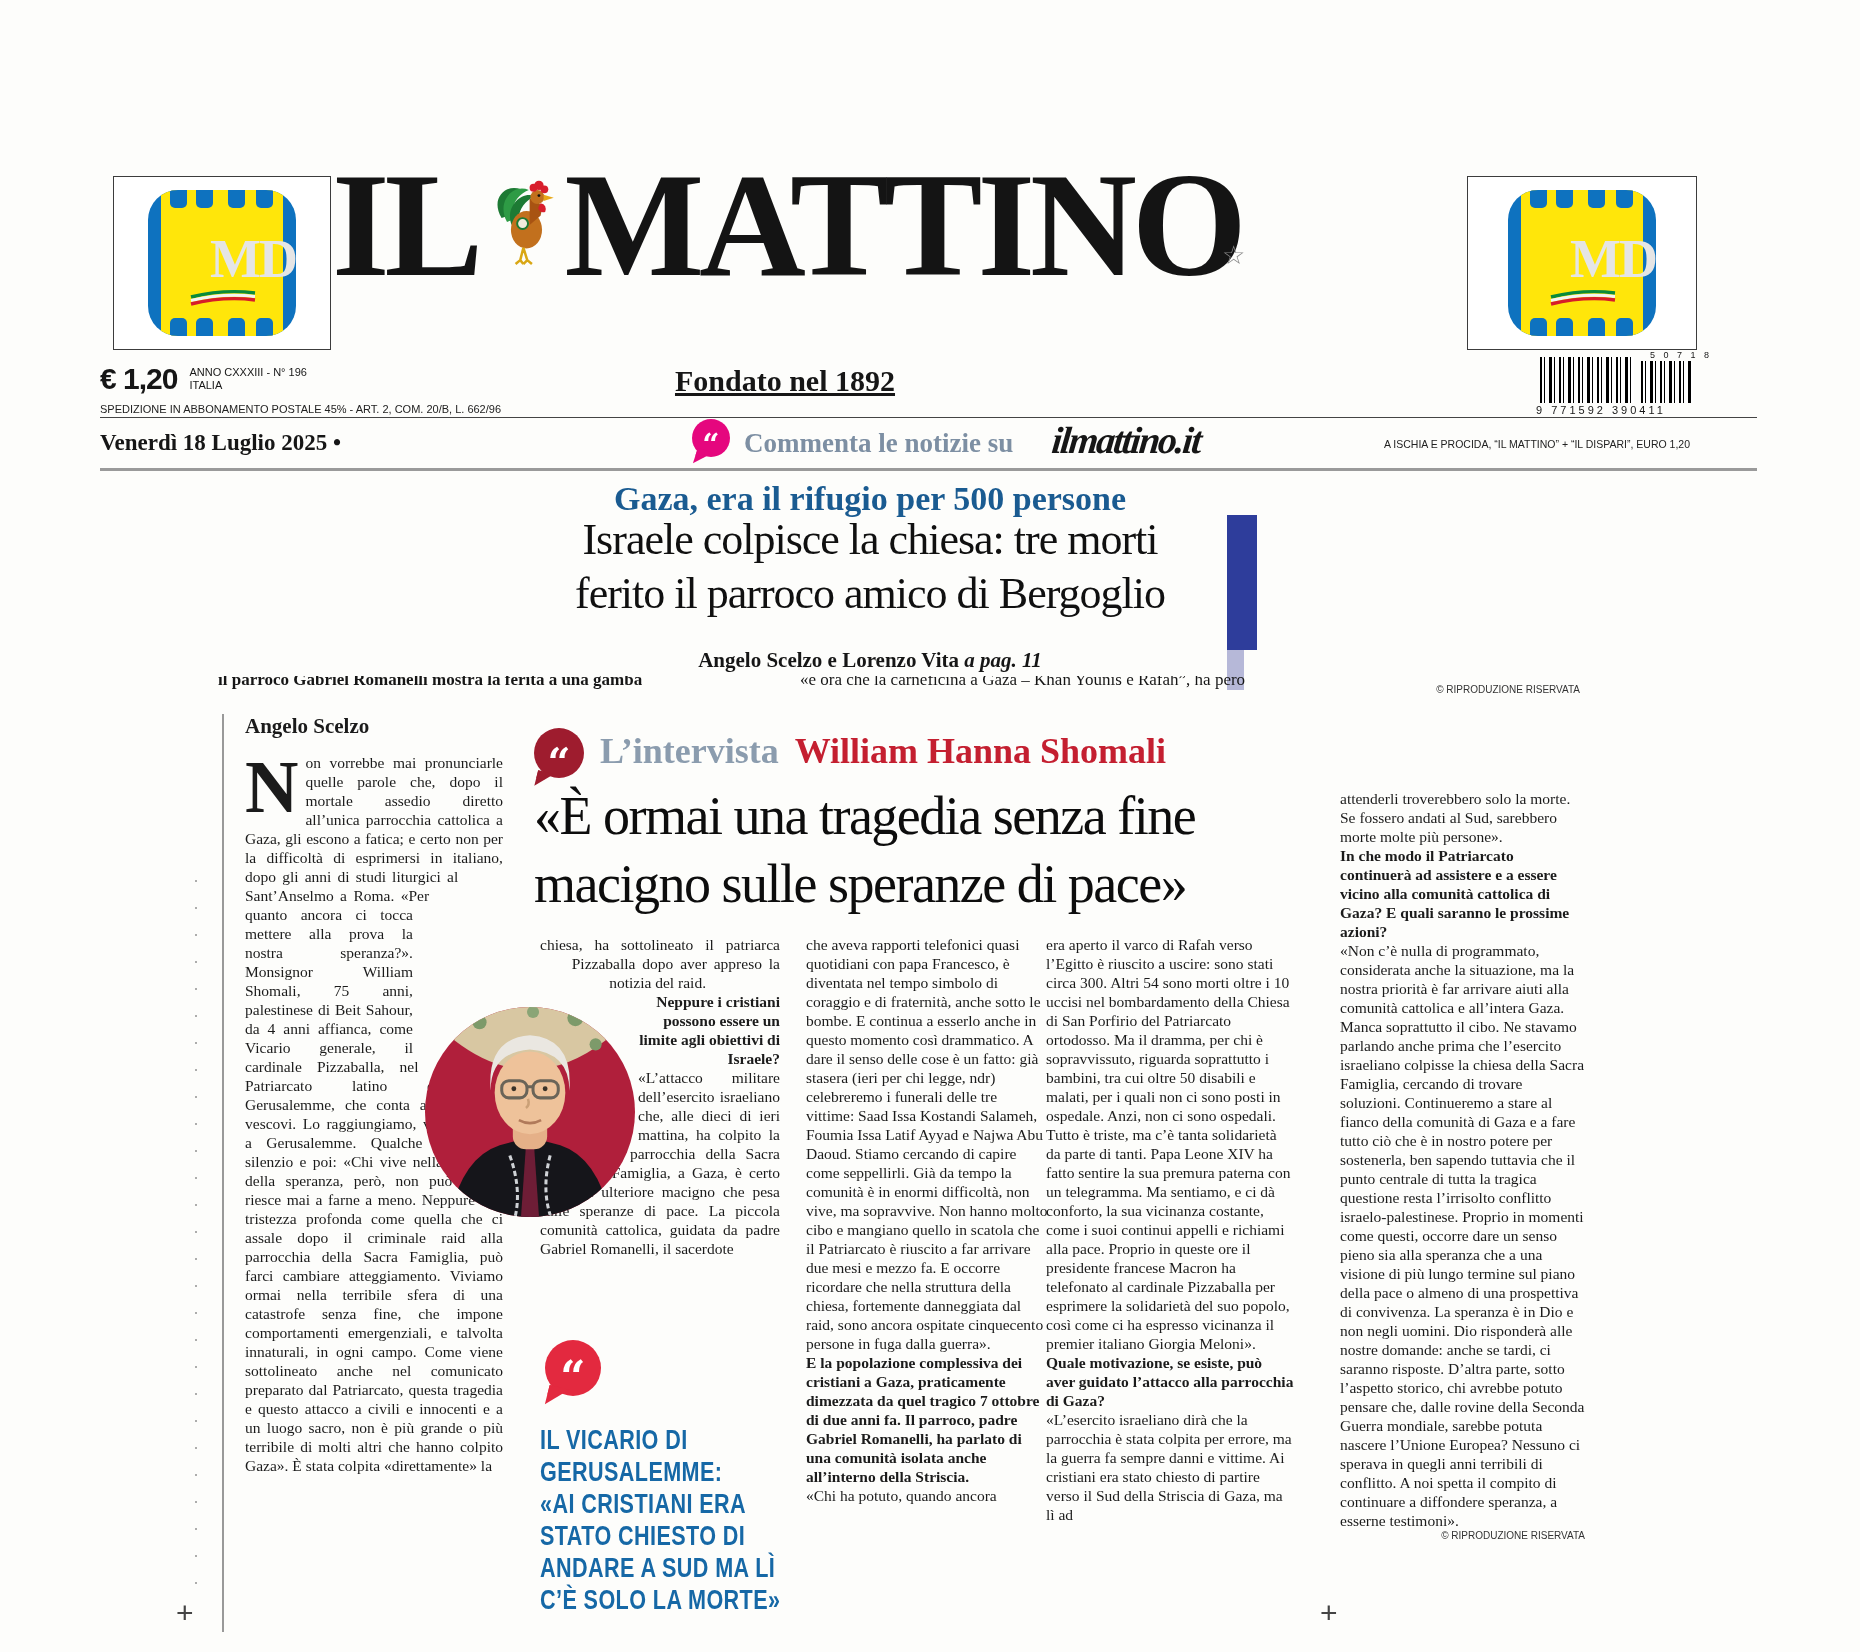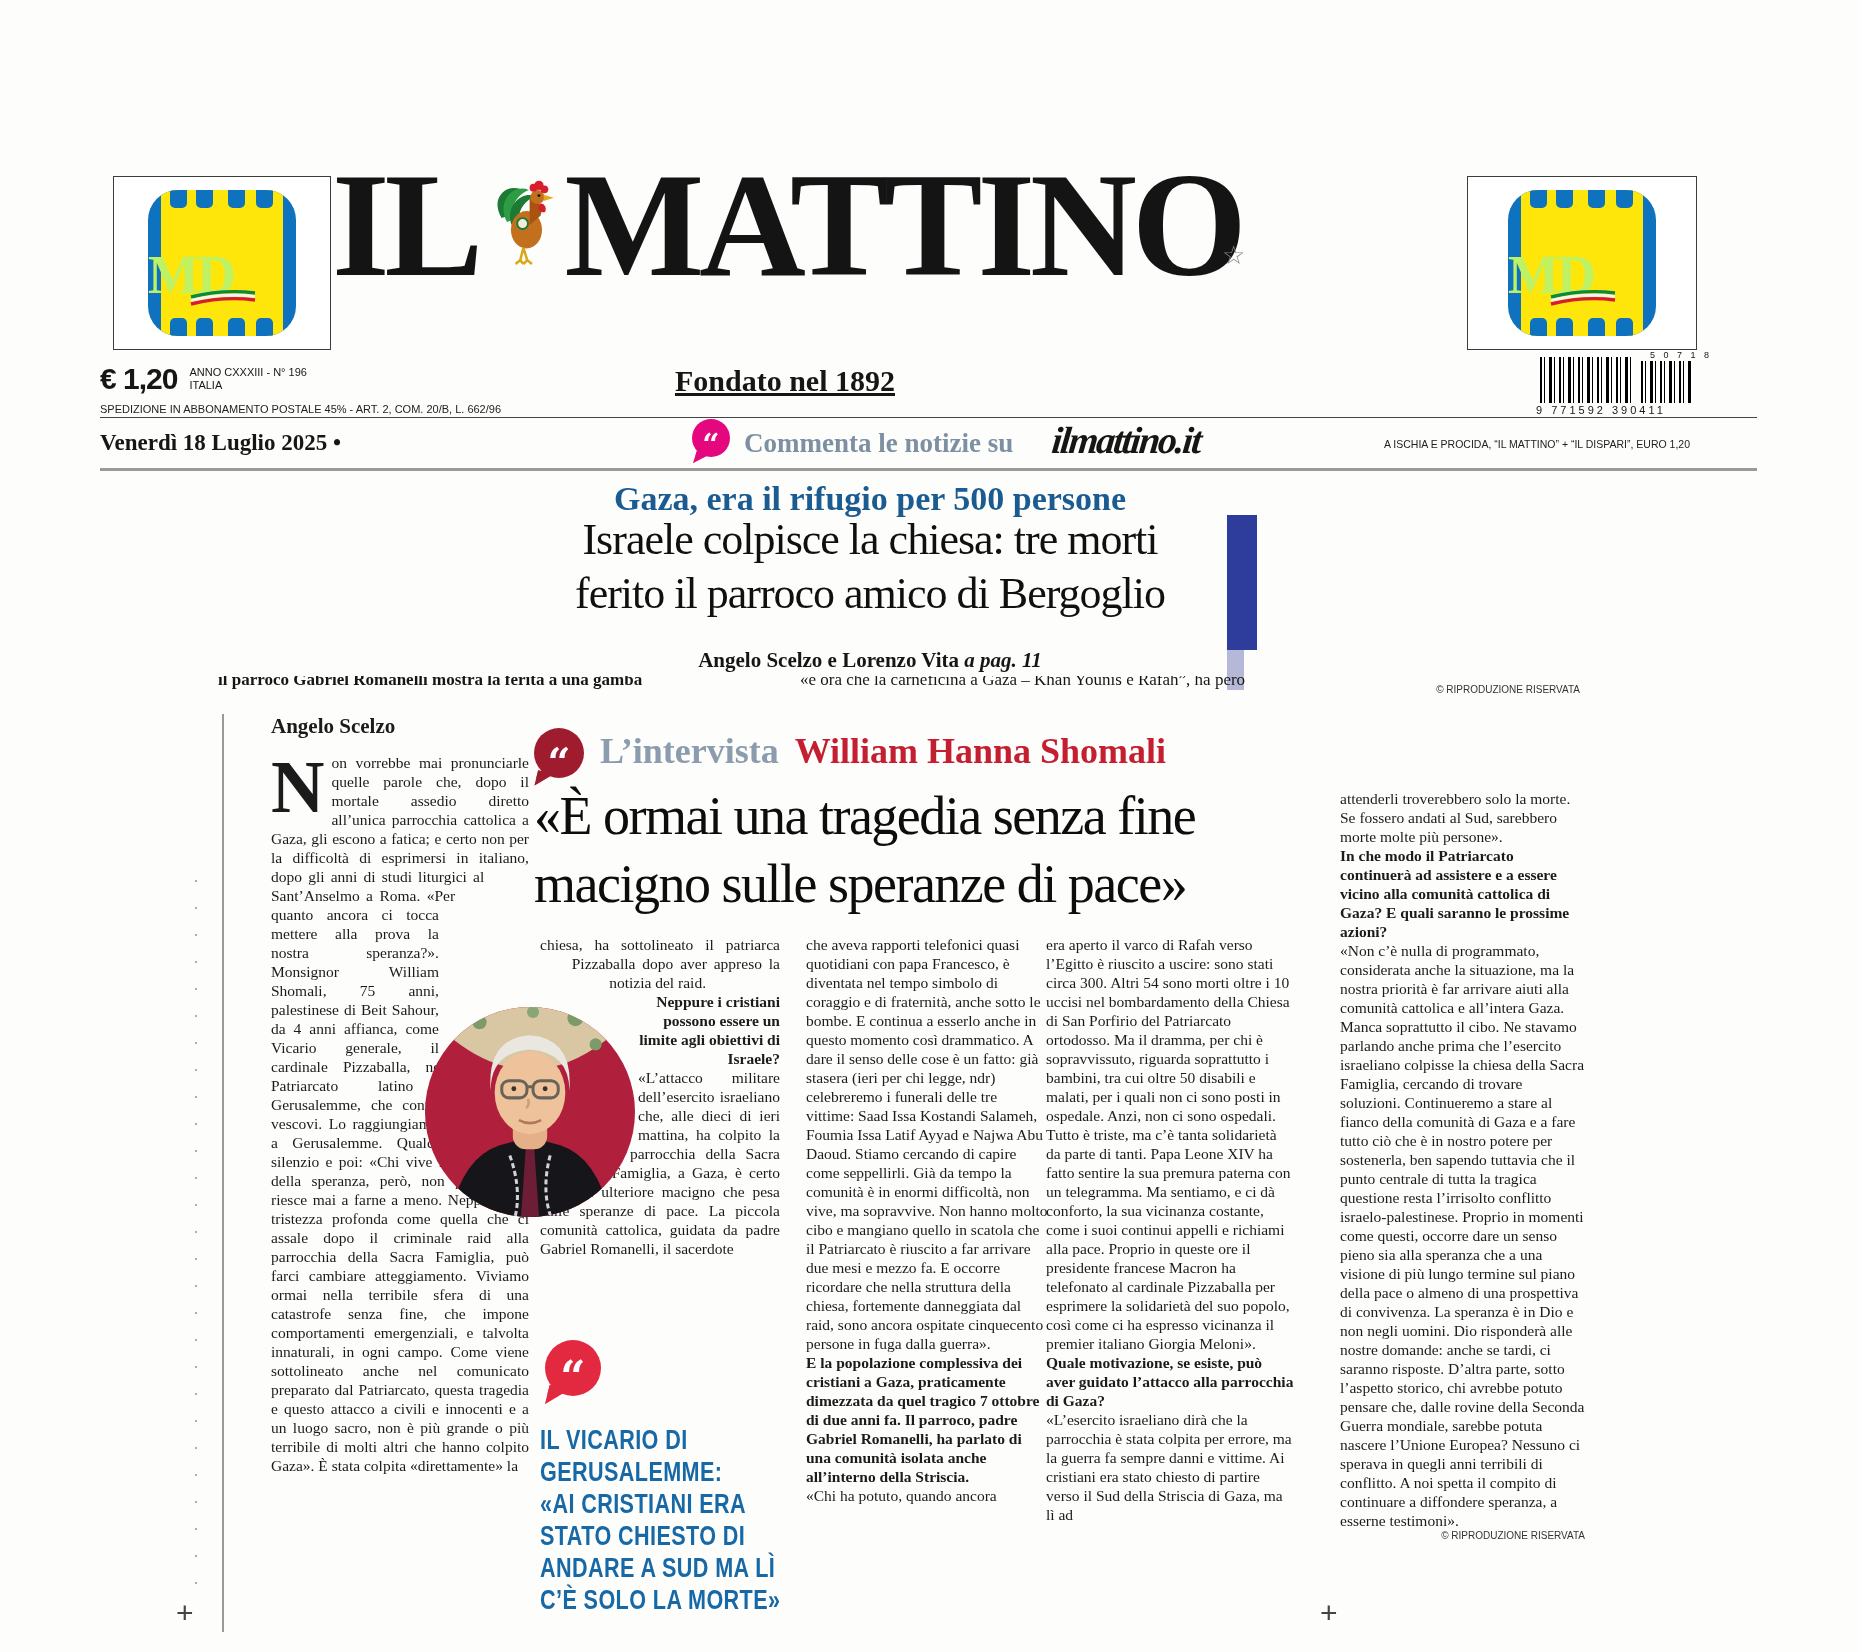--- a/index.html
+++ b/index.html
@@ -5,21 +5,21 @@
   html,body{margin:0;padding:0;background:#e8e8e6;}
   .page{position:relative;width:1860px;height:1652px;background:#fdfdfb;font-family:"Liberation Serif",serif;color:#161616;overflow:hidden;}
   .abs{position:absolute;}
   .sans{font-family:"Liberation Sans",sans-serif;}
 
   
   .ad-box{border:1px solid #3c3c3c;background:#fff;display:flex;align-items:center;justify-content:center;}
   .md-logo{position:relative;width:148px;height:146px;background:#0e72bf;border-radius:30px;overflow:hidden;}
   .md-inner{position:absolute;left:13px;right:13px;top:0;bottom:0;background:#ffe60a;}
   .md-tab{position:absolute;width:17px;height:24px;background:#0e72bf;border-radius:5px;}
-  .md-word{position:absolute;width:100%;text-align:left;top:54px;font:bold 54px "Liberation Serif",serif;color:#bef264;letter-spacing:-2px;}
+  .md-word{position:absolute;width:100%;text-align:right;top:38px;font:bold 54px "Liberation Serif",serif;color:#e5e5e5;letter-spacing:-2px;}
   .masthead{display:flex;align-items:center;justify-content:flex-start;gap:6px;}
   .masthead .word{font:700 148px "Liberation Serif",serif;letter-spacing:-5px;color:#141414;}
   .rule{background:#555;}
   .kicker{font:bold 34px "Liberation Serif",serif;color:#1a5b91;text-align:center;}
   .lead-h{font:400 44px "Liberation Serif",serif;letter-spacing:-1px;color:#101010;text-align:center;}
   .lead-by{font:bold 21px "Liberation Serif",serif;text-align:center;}
   .lead-by .pg{font-style:italic;font-weight:bold;}
   .bubble{border-radius:50%;position:absolute;display:flex;align-items:center;justify-content:center;}
   .bubble .qg{color:#fff;font-family:"DejaVu Serif",serif;font-weight:bold;}
   .tail{position:absolute;width:0;height:0;border:8px solid transparent;}
@@ -173,21 +173,21 @@
     <span class="tail" style="left:2px;bottom:-10px;border-top-color:#9e1c2e;border-left-color:#9e1c2e;transform:rotate(14deg);"></span>
   </div>
   <div class="abs" style="left:600px;top:730px;display:flex;gap:16px;white-space:nowrap;">
     <span class="int-label">L’intervista</span>
     <span class="int-name">William Hanna Shomali</span>
   </div>
 
   <div class="abs big-h" style="left:534px;top:782px;width:820px;">«È ormai una tragedia senza fine</div>
   <div class="abs big-h" style="left:534px;top:850px;width:820px;">macigno sulle speranze di pace»</div>
 
-  <div class="col" style="left:271px;top:714px;width:258px;">
+  <div class="col" style="left:245px;top:714px;width:258px;">
     <div class="byline">Angelo Scelzo</div>
     <div class="just">
       <div class="ph-r"></div>
       <span class="dropcap">N</span><span>on vorrebbe mai pronunciarle quelle parole che, dopo il mortale assedio diretto all’unica parrocchia cattolica a Gaza, gli escono a fatica; e certo non per la difficoltà di esprimersi in italiano, dopo gli anni di studi liturgici al Sant’Anselmo a Roma. «Per quanto ancora ci tocca mettere alla prova la nostra speranza?». Monsignor William Shomali, 75 anni, palestinese di Beit Sahour, da 4 anni affianca, come Vicario generale, il cardinale Pizzaballa, nel Patriarcato latino di Gerusalemme, che conta altri nove vescovi. Lo raggiungiamo, via telefono, a Gerusalemme. Qualche attimo di silenzio e poi: «Chi vive nella tragedia, della speranza, però, non può e non riesce mai a farne a meno. Neppure una tristezza profonda come quella che ci assale dopo il criminale raid alla parrocchia della Sacra Famiglia, può farci cambiare atteggiamento. Viviamo ormai nella terribile sfera di una catastrofe senza fine, che impone comportamenti emergenziali, e talvolta innaturali, in ogni campo. Come viene sottolineato anche nel comunicato preparato dal Patriarcato, questa tragedia e questo attacco a civili e innocenti e a un luogo sacro, non è più grande o più terribile di molti altri che hanno colpito Gaza». È stata colpita «direttamente» la</span>
     </div>
   </div>
 
   <div class="col" style="left:540px;top:935px;width:240px;">
     <div class="ph-l"></div>
     <p class="just">chiesa, ha sottolineato il patriarca Pizzaballa dopo aver appreso la notizia del raid.</p>

